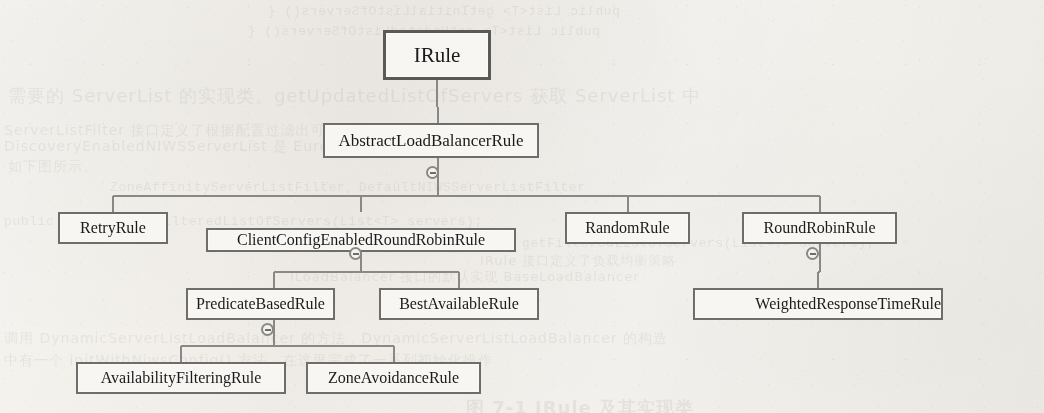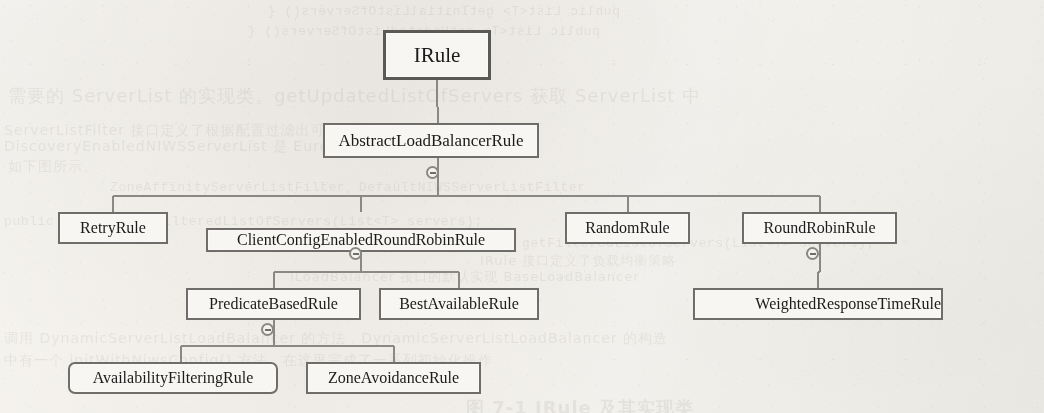--- a/index.html
+++ b/index.html
@@ -170,30 +170,30 @@
         </div>
         <div class="node lvl3" style="left: 206px; top: 228px; width: 310px; height: 24px;">
           <span>ClientConfigEnabledRoundRobinRule</span>
         </div>
         <div class="node lvl3" style="left: 565px; top: 212px; width: 125px; height: 32px;">
           <span>RandomRule</span>
         </div>
         <div class="node lvl3" style="left: 742px; top: 212px; width: 155px; height: 32px;">
           <span>RoundRobinRule</span>
         </div>
-        <div class="node lvl4" style="left: 186px; top: 288px; width: 175px; height: 32px; justify-content: center;">
+        <div class="node lvl4" style="left: 186px; top: 288px; width: 149px; height: 32px; justify-content: center;">
           <span>PredicateBasedRule</span>
         </div>
         <div class="node lvl4" style="left: 379px; top: 288px; width: 160px; height: 32px;">
           <span>BestAvailableRule</span>
         </div>
         <div class="node lvl4" style="left: 693px; top: 288px; width: 250px; height: 32px; justify-content: flex-end;">
           <span>WeightedResponseTimeRule</span>
         </div>
-        <div class="node lvl5" style="left: 68px; top: 362px; width: 210px; height: 32px; border-radius: 7px;">
+        <div class="node lvl5" style="left: 76px; top: 362px; width: 210px; height: 32px;">
           <span>AvailabilityFilteringRule</span>
         </div>
         <div class="node lvl5" style="left: 306px; top: 362px; width: 175px; height: 32px;">
           <span>ZoneAvoidanceRule</span>
         </div>
       </div>
     <div id="toggle-layer">
         <div class="toggle" style="left: 426px; top: 166px;"></div>
         <div class="toggle" style="left: 349px; top: 247px;"></div>
         <div class="toggle" style="left: 806px; top: 247px;"></div>

